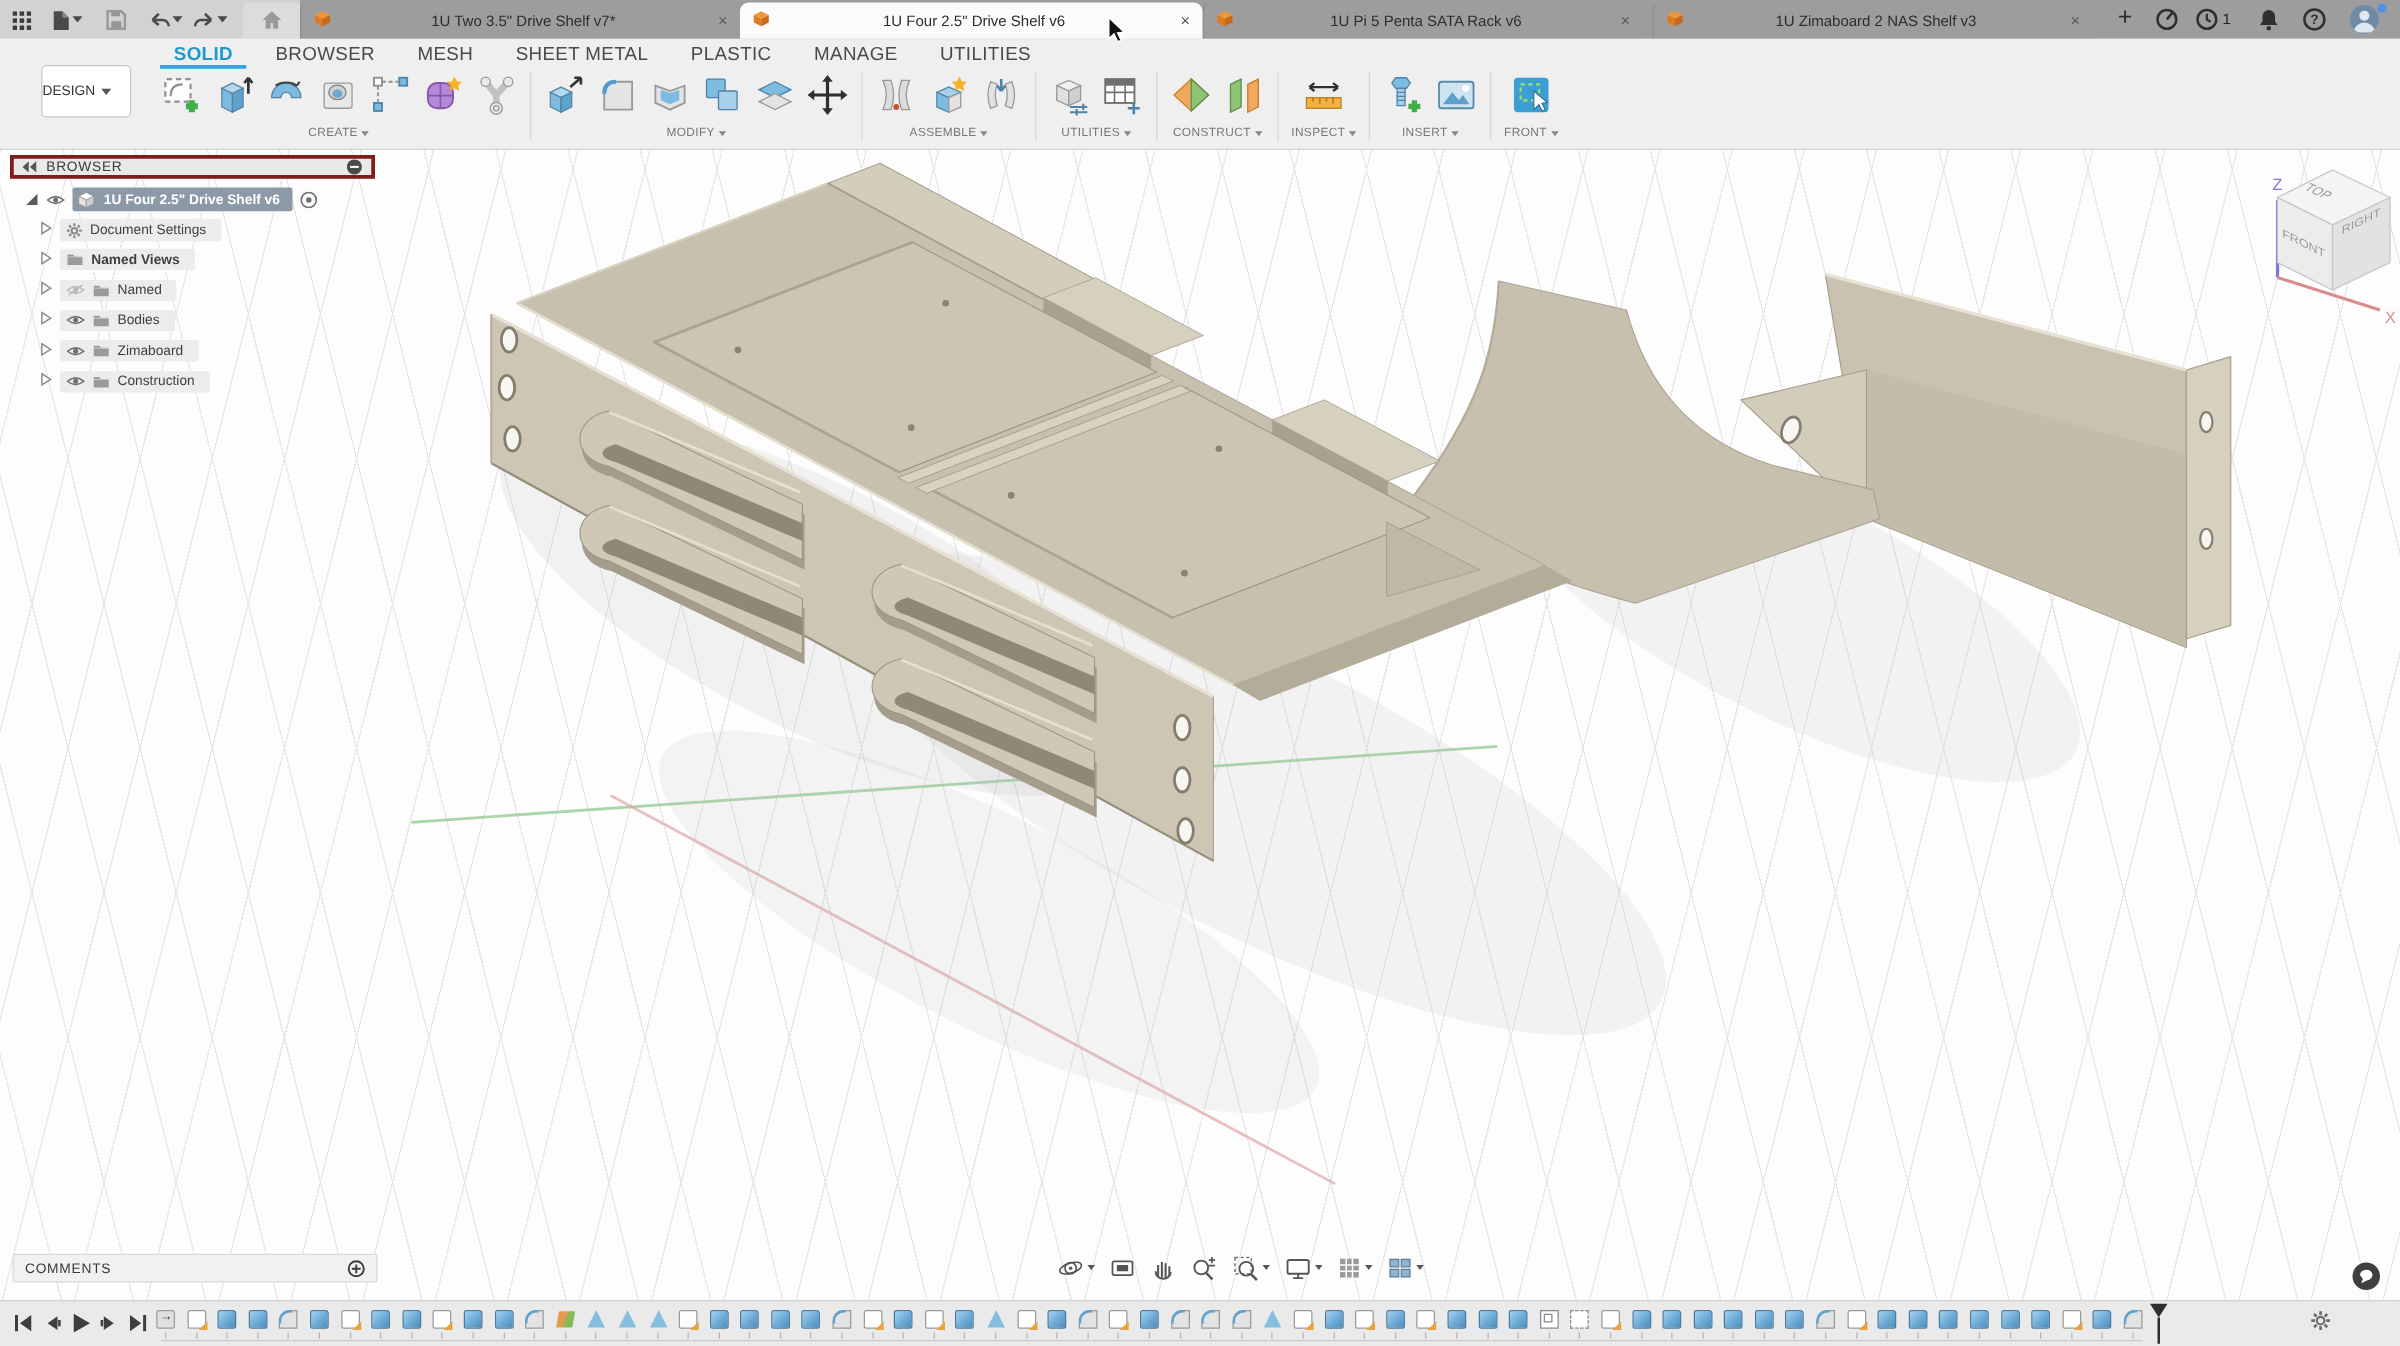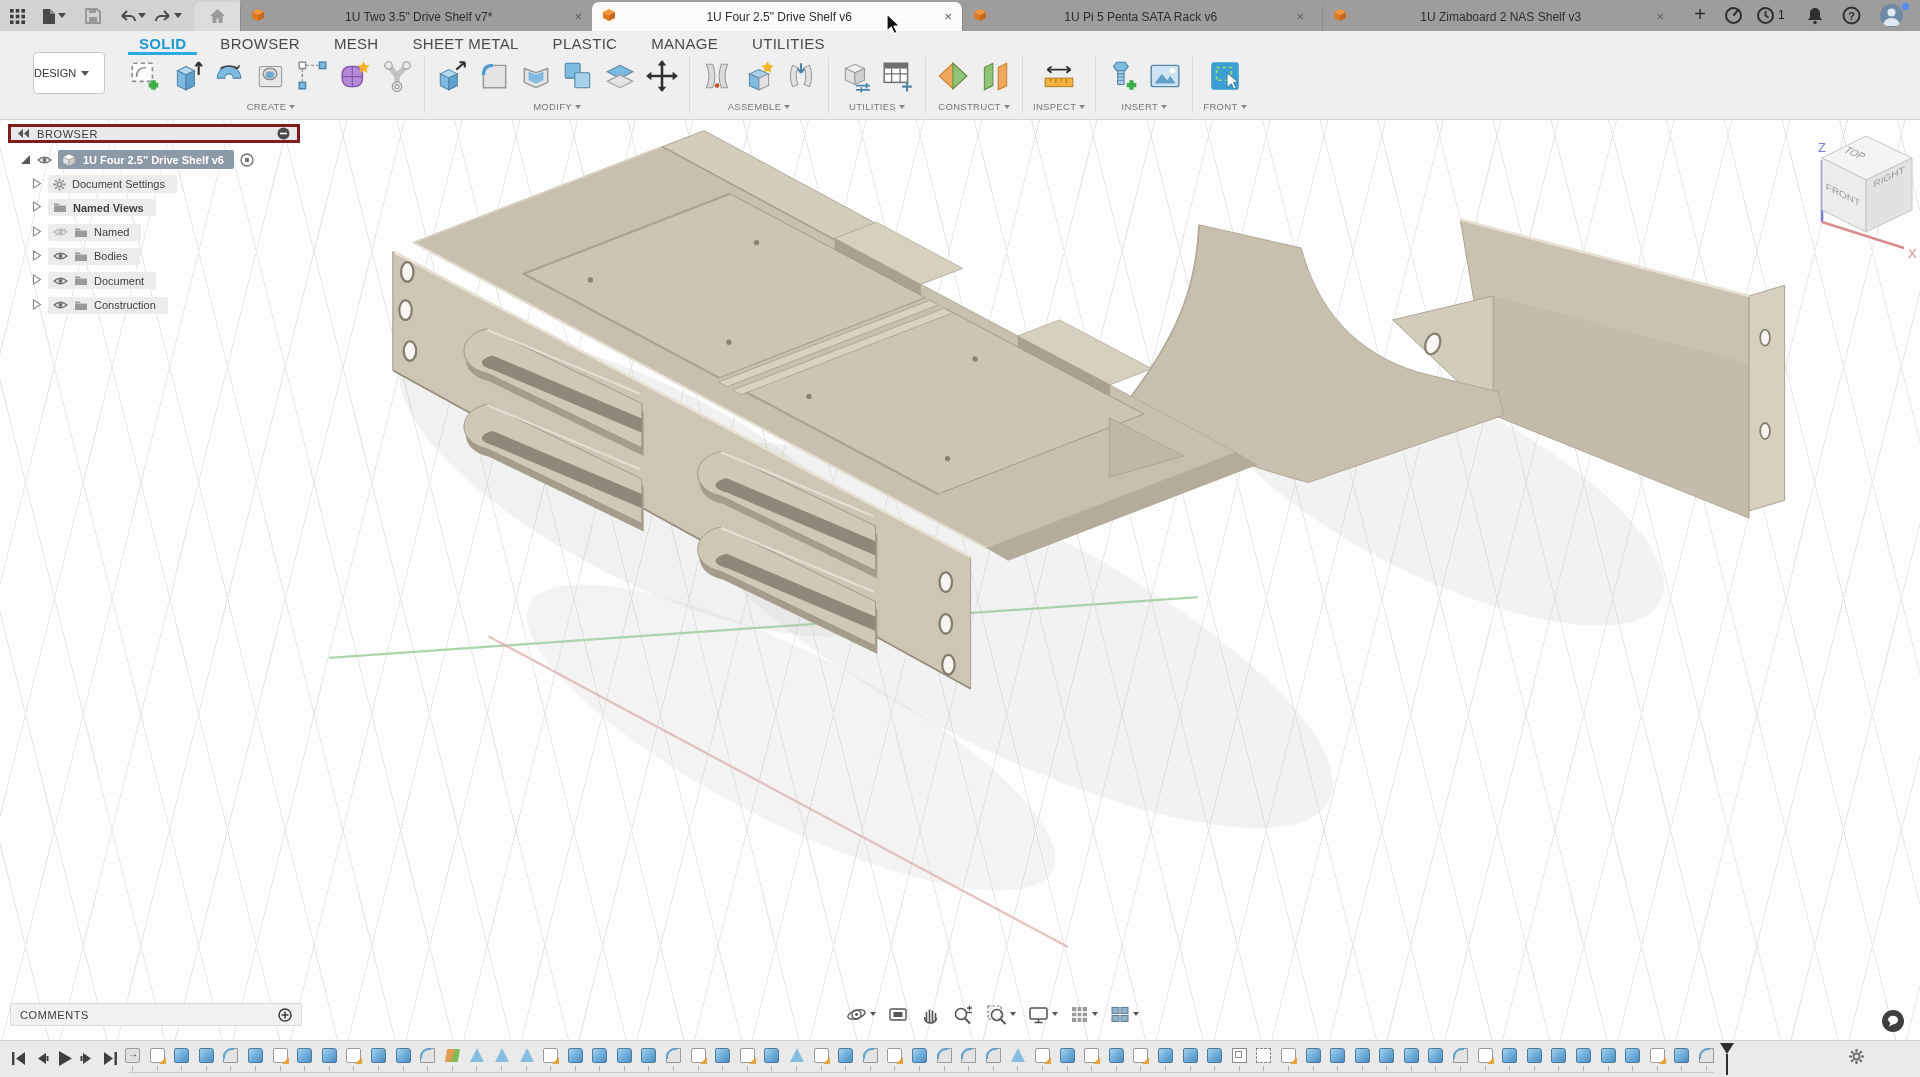--- a/index.html
+++ b/index.html
@@ -637,21 +637,21 @@
                 <path d="M1,5 Q7.5,-.5 14,5 Q7.5,10.5 1,5 Z" fill="none" stroke="#6f6f6f" stroke-width="1.3"></path>
                 <circle cx="7.5" cy="5" r="2" fill="#6f6f6f"></circle>
               </svg>
             </span>
             <span style="display:flex">
               <svg width="14" height="11">
                 <path d="M1,1.5 h4.5 l1.5,2 H13 V10 H1 Z" fill="#9a9a9a"></path>
                 <path d="M1,3.5 h12" stroke="#c9c9c9" stroke-width=".8"></path>
               </svg>
             </span>
-            <span>Document</span>
+            <span>Zimaboard</span>
           </span>
         </div>
         <div class="brow" style="left: 24px; top: 172.5px;">
           <span class="exp"><svg width="10" height="11">
               <polygon points="1.5,1 8.5,5.5 1.5,10" fill="#fff" stroke="#8f8f8f" stroke-width="1.2"></polygon>
             </svg></span>
           <span class="pill">
             <span style="display:flex">
               <svg width="15" height="10">
                 <path d="M1,5 Q7.5,-.5 14,5 Q7.5,10.5 1,5 Z" fill="none" stroke="#6f6f6f" stroke-width="1.3"></path>

